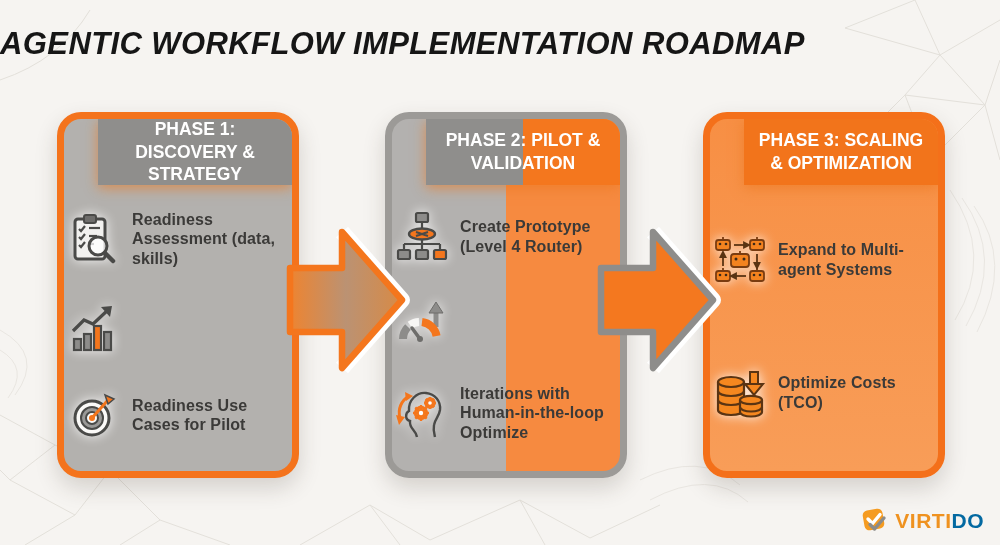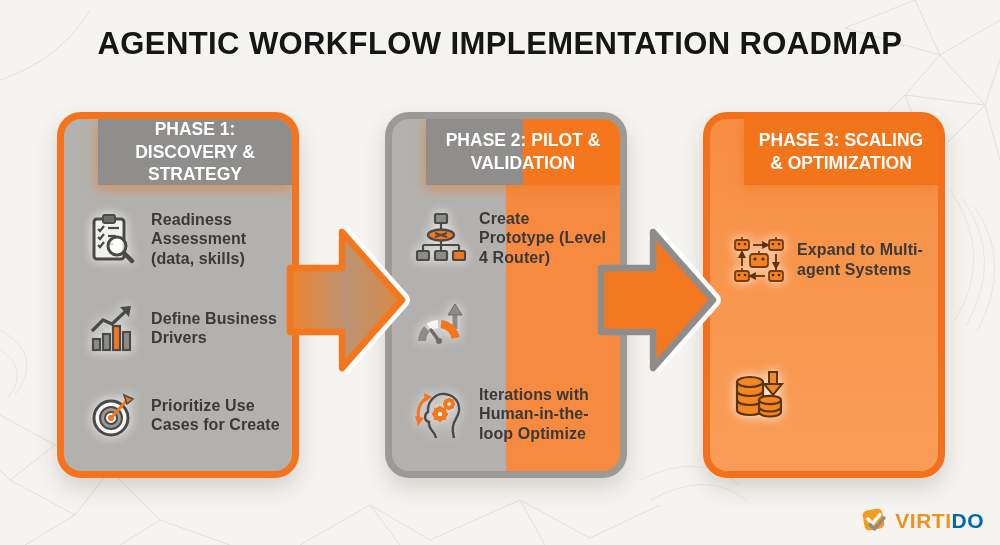--- a/index.html
+++ b/index.html
@@ -3,42 +3,42 @@
 <meta charset="utf-8">
 <style>
   html,body{margin:0;padding:0;}
   body{
     width:1000px;height:545px;position:relative;overflow:hidden;
     background:#f6f4f1;
     font-family:"Liberation Sans", sans-serif;
   }
   .bg-mesh{position:absolute;left:0;top:0;width:1000px;height:545px;z-index:0;}
   .title{
-    position:absolute;left:0;top:26px;width:1000px;text-align:center;z-index:1;
-    font-size:31px;font-weight:800;letter-spacing:.4px;color:#161616;
+    position:absolute;left:0;top:26px;width:1000px;z-index:1;
+    font-size:31px;font-weight:800;letter-spacing:.4px;color:#161616;font-style:italic;
   }
   .card{
     position:absolute;top:112px;width:242px;height:366px;box-sizing:border-box;
     border-radius:24px;z-index:2;overflow:hidden;
     box-shadow:0 10px 22px rgba(60,50,40,.18);
   }
   .card1{left:57px;border:7px solid #f4731c;background:#b3b1ae;}
   .card2{left:385px;border:7px solid #9c9a97;background:linear-gradient(90deg,#b3b1af 0 50%,#f68a40 50% 100%);}
   .card3{left:703px;border:7px solid #f4701a;background:linear-gradient(180deg,#f78f44,#f89d58);}
   .card-header{
     height:66px;display:flex;align-items:center;justify-content:center;text-align:center;
     font-size:17.5px;font-weight:800;color:#ffffff;line-height:1.3;padding:0 12px;
     position:relative;box-shadow:0 3px 12px rgba(235,120,30,.65);margin-left:34px;
   }
   .card1 .card-header{background:#8f8e8c;}
   .card2 .card-header{background:linear-gradient(90deg,#8f8e8c 0 50%,#f4771e 50% 100%);}
   .card3 .card-header{background:#f2741b;}
   .card-body{
     height:286px;display:flex;flex-direction:column;justify-content:space-around;
-    padding:8px 12px 12px 22px;box-sizing:border-box;
+    padding:8px 12px 12px 3px;box-sizing:border-box;
   }
   .item{display:flex;align-items:center;gap:11px;}
   .item-icon{flex:0 0 54px;width:54px;height:54px;}
   .item-icon svg{filter:drop-shadow(0 0 6px rgba(255,255,255,.85));}
   .item-label{
     font-size:16px;font-weight:700;color:#3b3a38;line-height:1.22;letter-spacing:.1px;
   }
   .arrow{position:absolute;top:229px;width:118px;height:142px;z-index:3;pointer-events:none;overflow:visible;}
   .arrow1{left:290px;}
   .arrow2{left:601px;}
@@ -97,34 +97,33 @@
           <g stroke="#4a4a48" stroke-width="2.2">
             <rect x="7" y="38" width="7" height="11" fill="#8d8c8a"></rect>
             <rect x="17" y="33" width="7" height="16" fill="#8d8c8a"></rect>
             <rect x="27" y="25" width="7" height="24" fill="#f4761d"></rect>
             <rect x="37" y="31" width="7" height="18" fill="#8d8c8a"></rect>
           </g>
           <polyline points="6,30 17,19 26,23 42,8" fill="none" stroke="#4a4a48" stroke-width="3.2"></polyline>
           <polygon points="34,6 45,5 43,16" fill="#4a4a48"></polygon>
         </svg>
       </span>
-      <span class="item-label">Define Business Drivers</span>
     </div>
     <div class="item">
       <span class="item-icon">
         <svg viewBox="0 0 54 54" width="54" height="54">
           <circle cx="25" cy="30" r="17" fill="#fbfaf8" stroke="#4a4a48" stroke-width="3"></circle>
           <circle cx="25" cy="30" r="11" fill="#9a9997" stroke="#4a4a48" stroke-width="2"></circle>
           <circle cx="25" cy="30" r="6" fill="#fbfaf8" stroke="#4a4a48" stroke-width="2"></circle>
           <circle cx="25" cy="30" r="3" fill="#f4761d"></circle>
           <line x1="25" y1="30" x2="41" y2="12" stroke="#f4761d" stroke-width="3" stroke-linecap="round"></line>
           <polygon points="38,7 47,11 41,16" fill="#f4761d" stroke="#4a4a48" stroke-width="1.5"></polygon>
         </svg>
       </span>
-      <span class="item-label">Prioritize Use Cases for Create</span>
+      <span class="item-label">Readiness Use Cases for Pilot</span>
     </div>
   </div>
 </div>
 
 <div class="card card2">
   <div class="card-header">PHASE 2: PILOT &amp; VALIDATION</div>
   <div class="card-body">
     <div class="item">
       <span class="item-icon">
         <svg viewBox="0 0 54 54" width="54" height="54">
@@ -231,20 +230,21 @@
             <rect x="37" y="6" width="8" height="12"></rect>
             <polygon points="32,18 50,18 41,29"></polygon>
           </g>
           <g fill="#f5871f" stroke="#5a3413" stroke-width="2.2">
             <path d="M27,34 V46 C27,48.5 32,50.5 38,50.5 C44,50.5 49,48.5 49,46 V34"></path>
             <ellipse cx="38" cy="34" rx="11" ry="4.2"></ellipse>
             <path d="M27,41 C27,43.5 32,45.5 38,45.5 C44,45.5 49,43.5 49,41" fill="none"></path>
           </g>
         </svg>
       </span>
+      <span class="item-label">Optimize Costs (TCO)</span>
     </div>
   </div>
 </div>
 
 <svg class="arrow arrow1" viewBox="0 0 118 142">
   <defs>
     <linearGradient id="ag1" x1="0" y1="0" x2="1" y2="0">
       <stop offset="0" stop-color="#ee8430"></stop>
       <stop offset="0.5" stop-color="#bb9273"></stop>
       <stop offset="1" stop-color="#d88a45"></stop>

